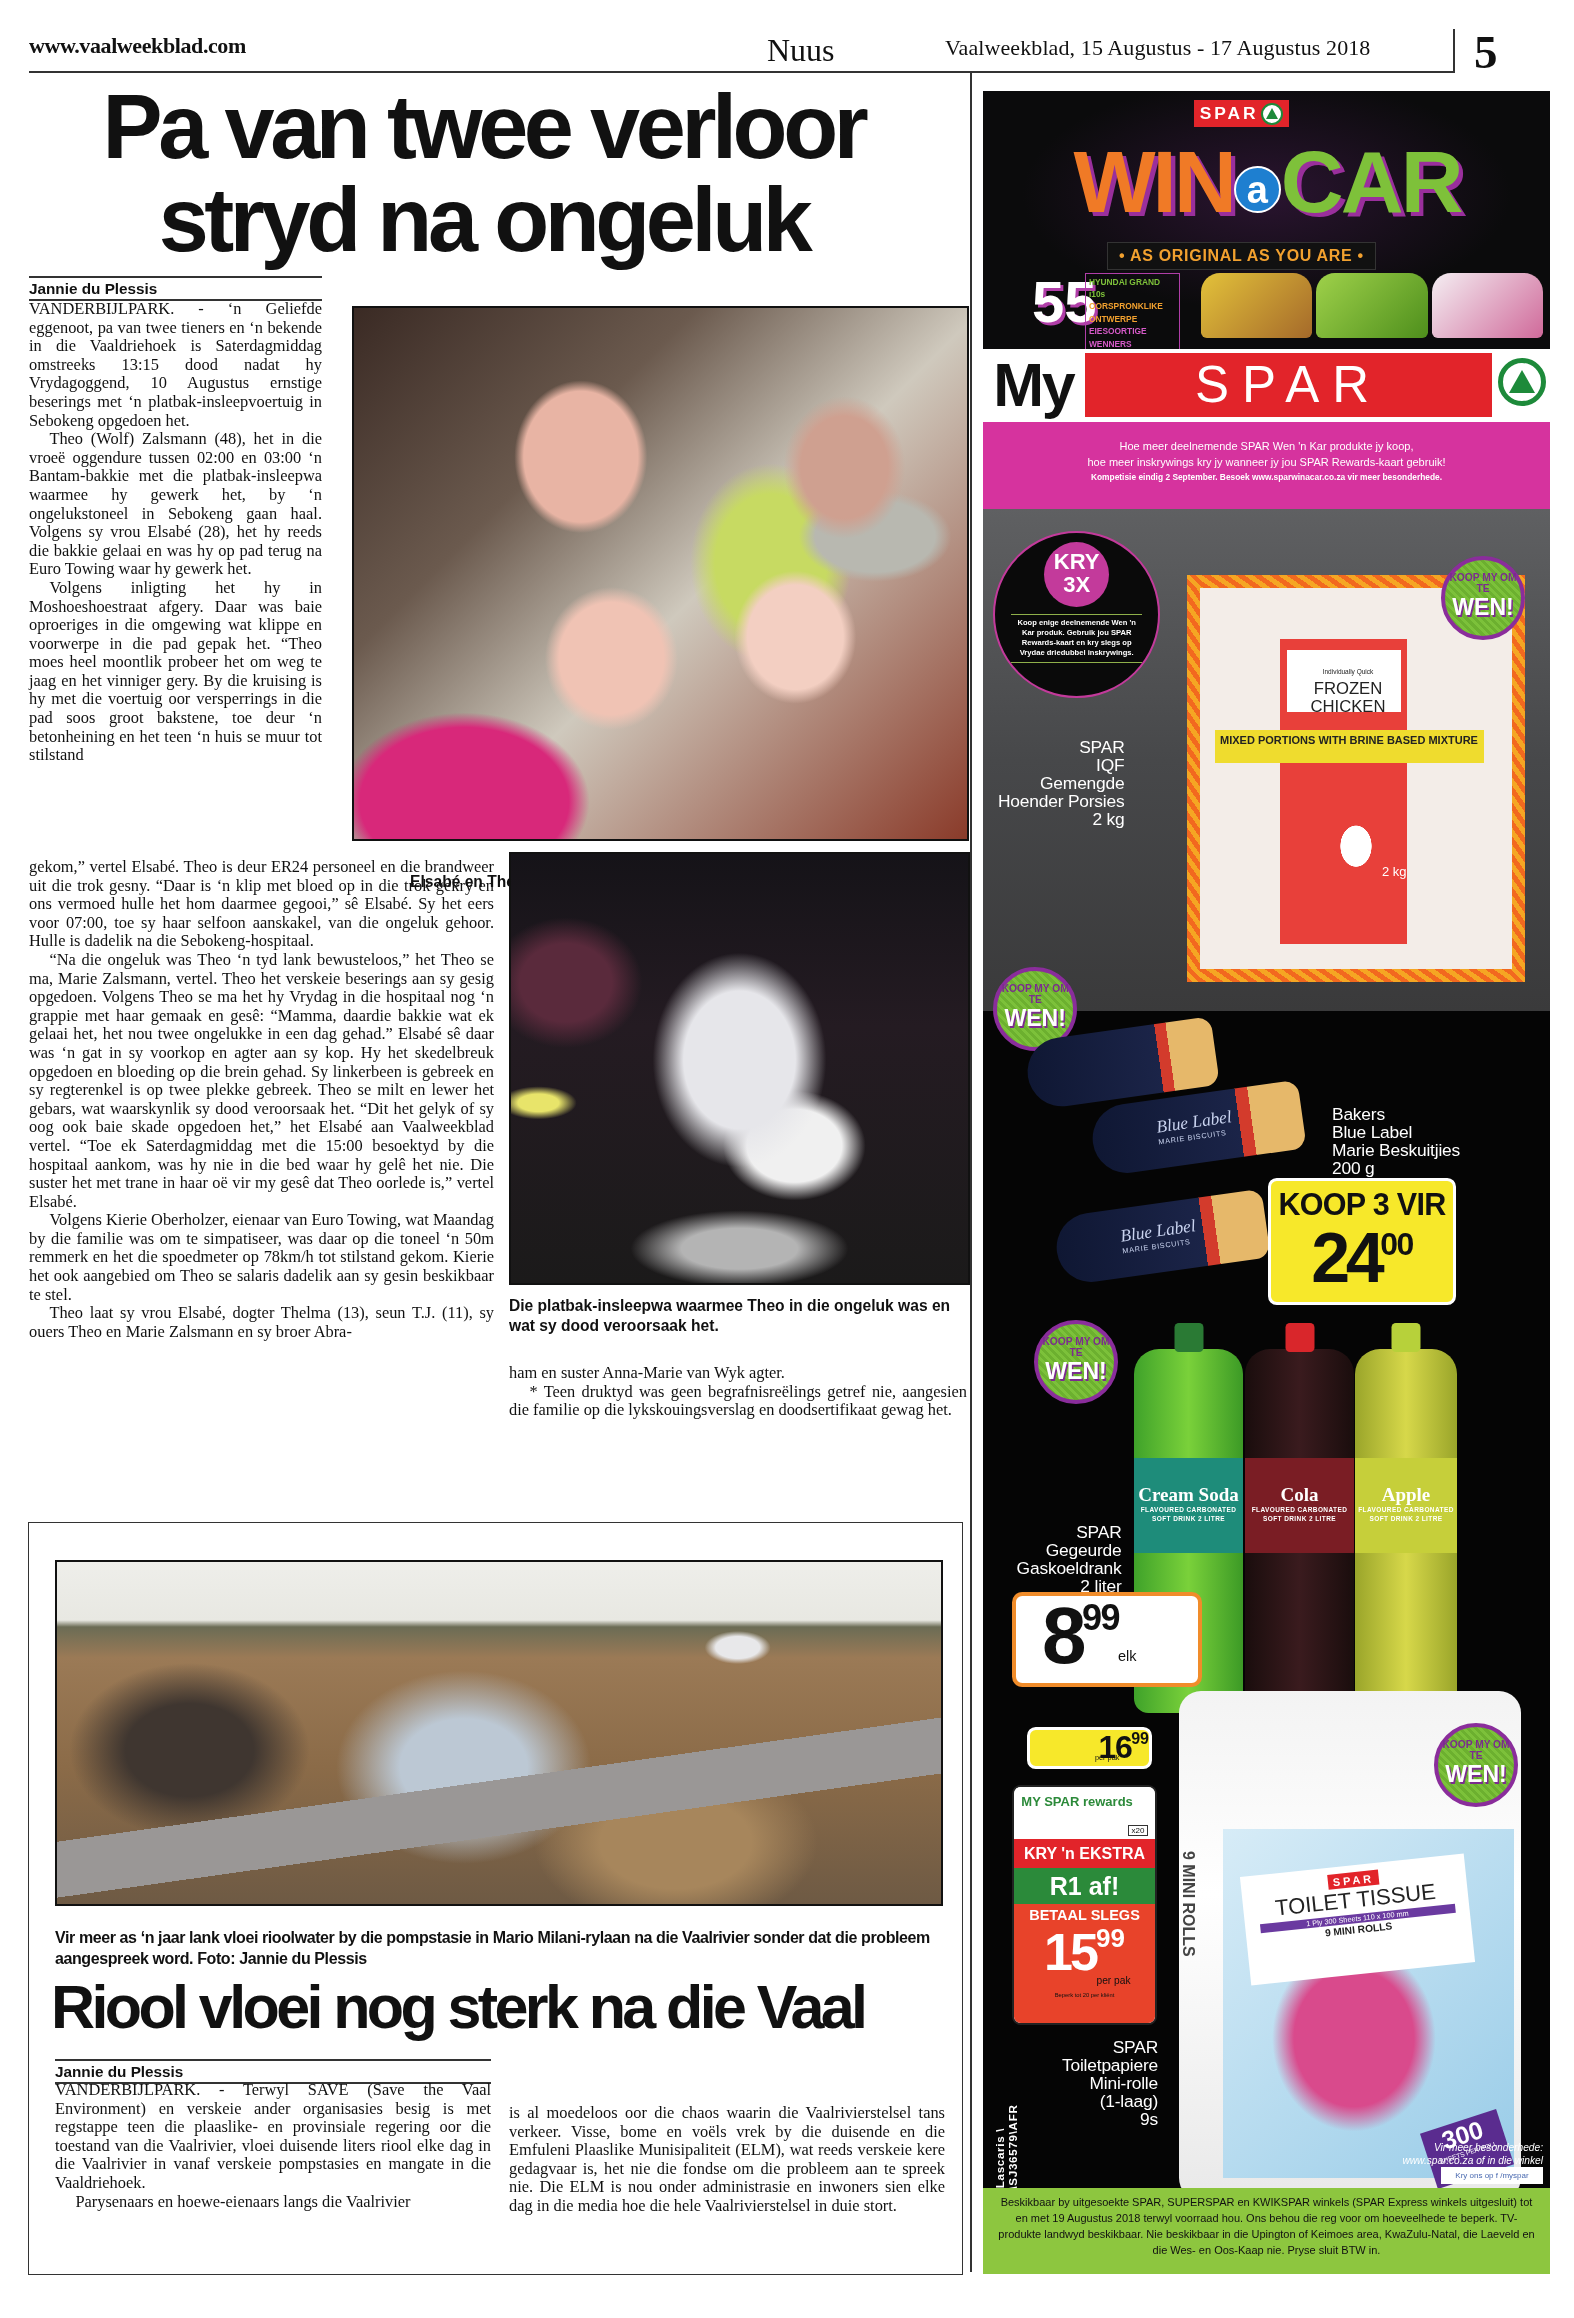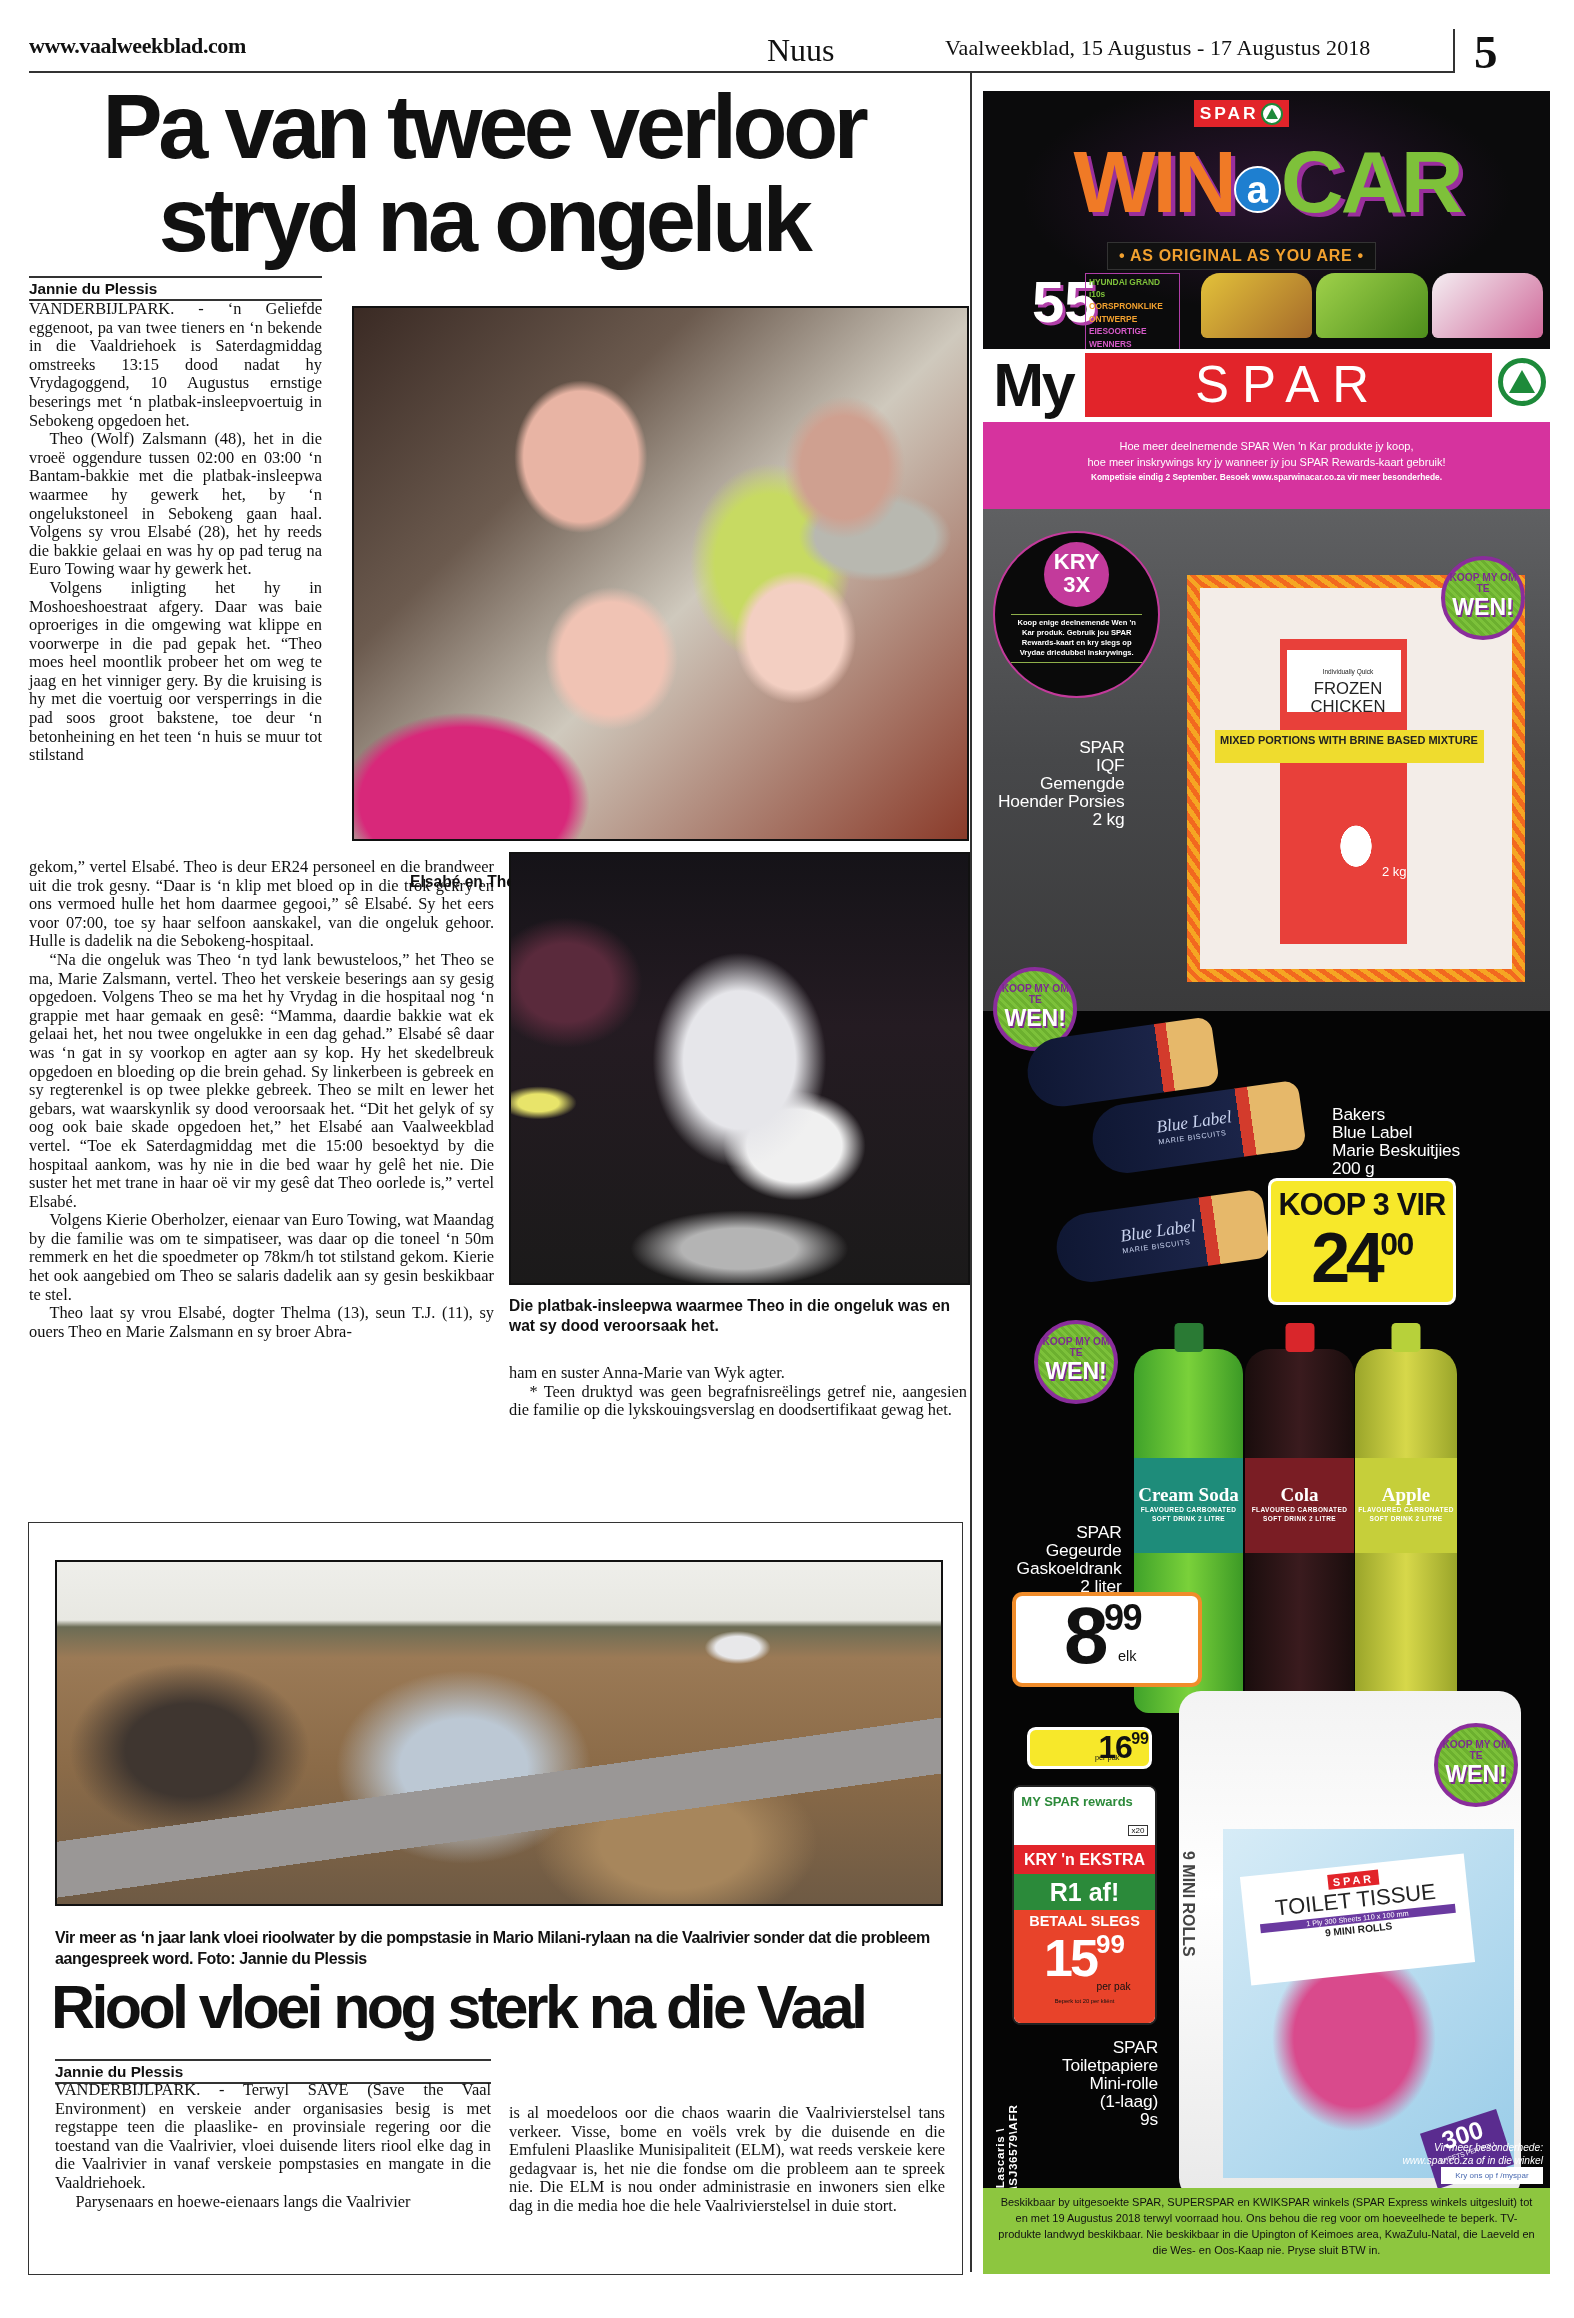--- a/index.html
+++ b/index.html
@@ -311,21 +311,21 @@
       <div>Apple</div>
       <div class="s">FLAVOURED CARBONATED SOFT DRINK 2 LITRE</div>
     </div>
   </div>
   <div class="abs prod-name" style="left:14.5px; top:1432px; width:124px;">
     <div>SPAR</div>
     <div>Gegeurde</div>
     <div>Gaskoeldrank</div>
     <div>2 liter</div>
   </div>
-  <div class="abs price-box" style="left:29px; top:1501px; width:190px; height:95px; text-align:left; padding-left:48px;">
+  <div class="abs price-box" style="left:29px; top:1501px; width:190px; height:95px; text-align:left; padding-left:26px;">
     <span class="price-main">8</span><span class="price-cents">99</span>
     <div class="abs" style="left:102px; top:52px; font-size:14.5px; font-weight:normal;">elk</div>
   </div>
 
   <div class="abs toilet-pack"></div>
   <div class="abs tissue-front"></div>
   <div class="abs tissue-label">
     <div class="spar-chip" style="display:inline-flex; margin-top:7.3px; padding:1.5px 4.4px; font-size:11px;">
         <span>SPAR</span>
       </div>
@@ -342,21 +342,21 @@
     <div class="t1">KOOP MY OM TE</div>
     <div class="t2">WEN!</div>
   </div>
   <div class="abs yellow-box" style="left:44px; top:1636px; width:125px; height:42px; text-align:right; padding-left:20.4px;">
     <span style="font-size:32px; line-height:35px; letter-spacing:-1.5px;">16</span><span style="font-size:16px; vertical-align:top;">99</span>
     <div class="abs" style="left:65px; top:23px; font-size:7.3px; font-weight:normal;">per pak</div>
   </div>
   <div class="abs reward-box">
     <div style="height:42px; background:#fff; padding:7.3px; font-size:13px; color:#2c8a3a; font-weight:bold;">MY SPAR rewards</div>
     <div style="position:absolute; right:7.3px; top:38px; font-size:8px; border:0.7px solid #333; padding:0 2.2px;">x20</div>
-    <div style="background:#e2242a; color:#fff; font-weight:bold; text-align:center; font-size:16px; line-height:29px; margin-top:16px;">KRY 'n EKSTRA</div>
+    <div style="background:#e2242a; color:#fff; font-weight:bold; text-align:center; font-size:16px; line-height:29px; margin-top:10px;">KRY 'n EKSTRA</div>
     <div style="background:#2b8a3a; color:#ffffff; font-weight:bold; text-align:center; font-size:25px; line-height:36px;">R1 af!</div>
     <div style="background:#e8432a; color:#fff; text-align:center; height:124px; padding-top:2.9px;">
       <div style="font-weight:bold; font-size:14.5px;">BETAAL SLEGS</div>
       <span style="font-size:52px; font-weight:bold; line-height:58px; letter-spacing:-2.9px;">15</span><span style="font-size:26px; font-weight:bold; vertical-align:top;">99</span>
       <div style="font-size:10.2px; margin-top:-5.8px; padding-left:58px; color:#111;">per pak</div>
       <div style="font-size:5.8px; margin-top:5.8px; color:#111;">Beperk tot 20 per kliënt</div>
     </div>
   </div>
   <div class="abs prod-name" style="left:44px; top:1947px; width:131px;">
     <div>SPAR</div>

